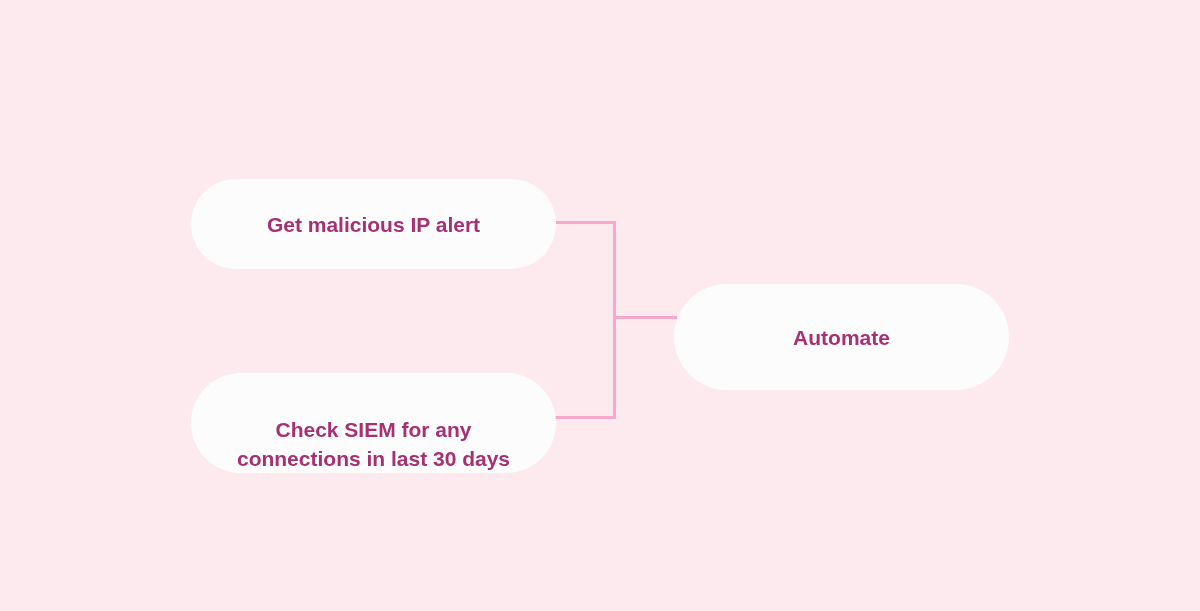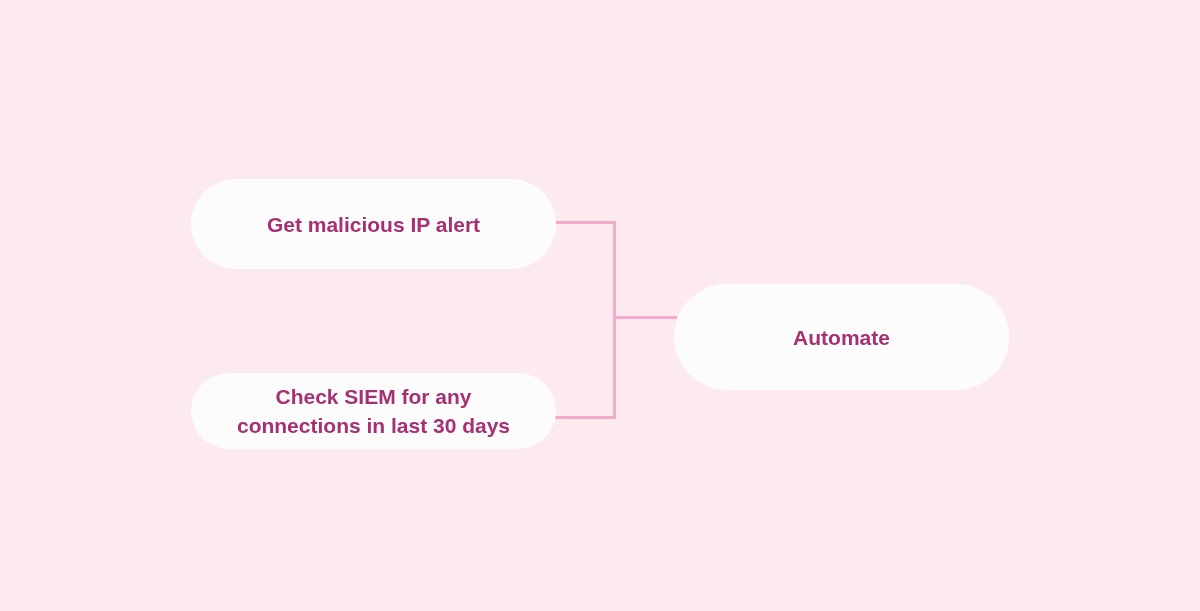--- a/index.html
+++ b/index.html
@@ -73,24 +73,25 @@
     top: 179px;
     width: 365px;
     height: 90px;
     font-size: 21px;
     line-height: 29px;
   }
   #card-siem {
     left: 191px;
     top: 373px;
     width: 365px;
-    height: 76px;
+    height: 100px;
     font-size: 21px;
     line-height: 29px;
     padding: 0 22px;
+    align-items: flex-end;
   }
   #card-automate {
     left: 674px;
     top: 284px;
     width: 335px;
     height: 106px;
     font-size: 21px;
     line-height: 29px;
   }
 </style>

